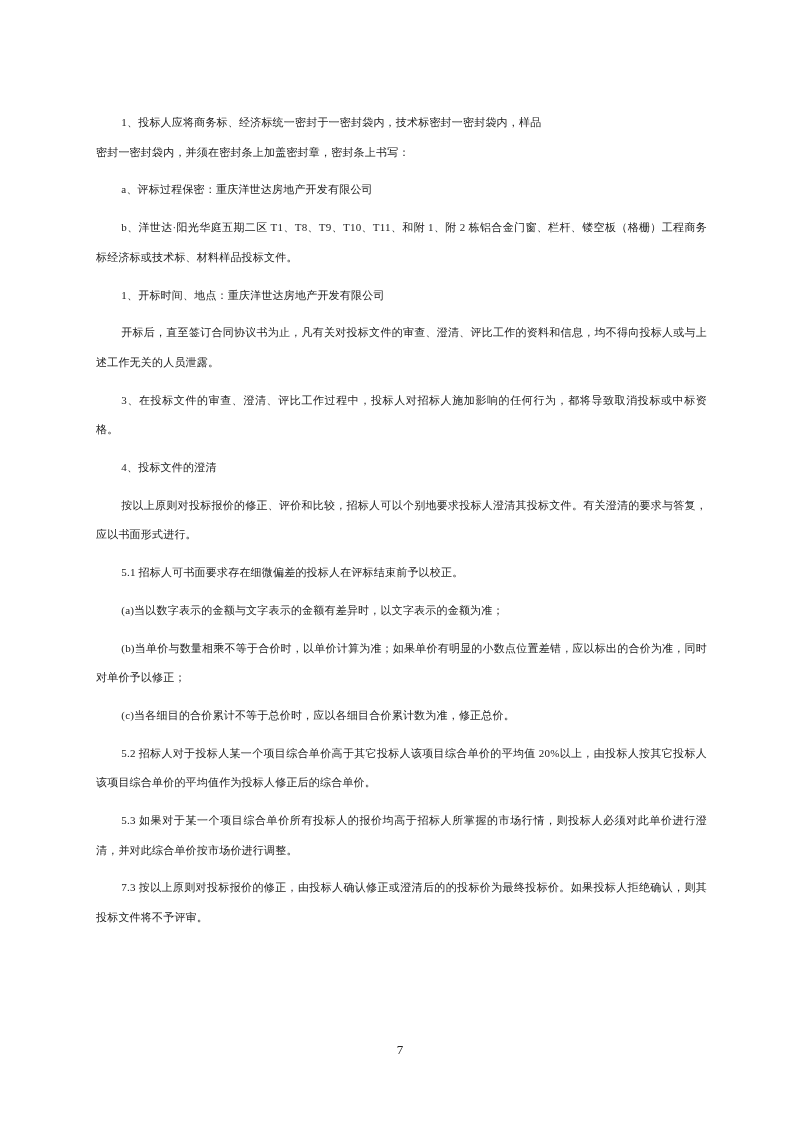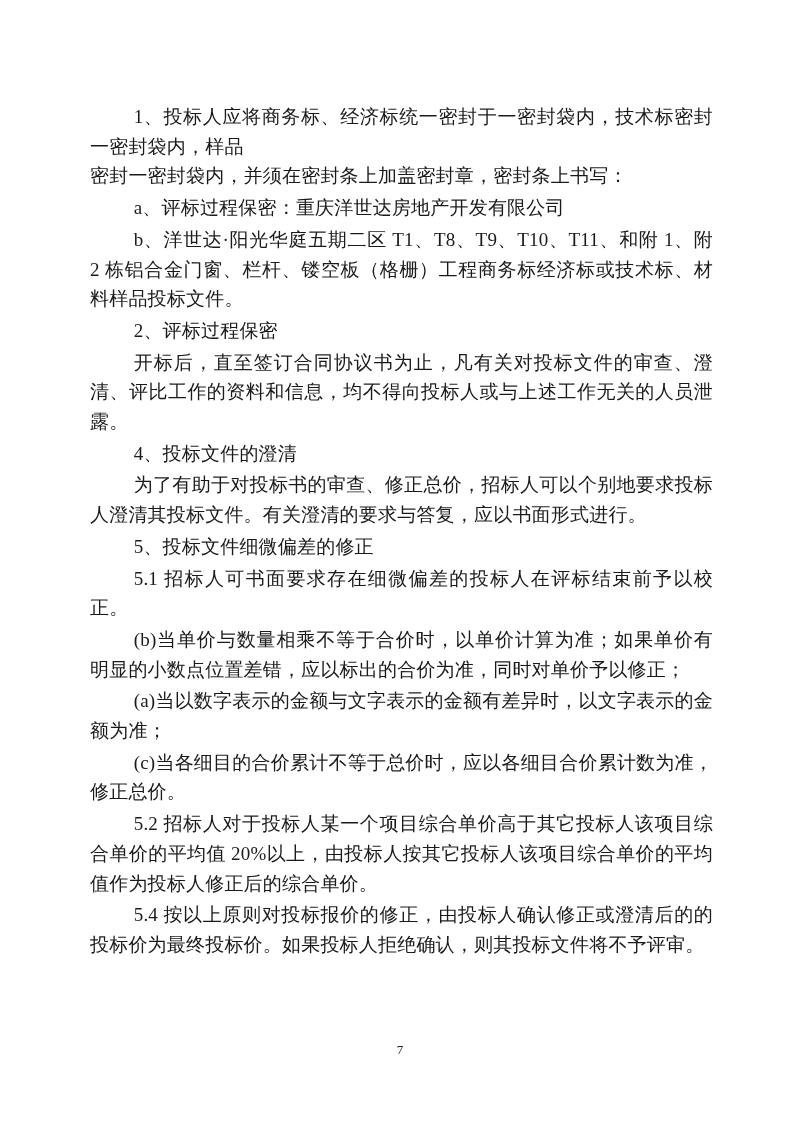--- a/index.html
+++ b/index.html
@@ -16,22 +16,22 @@
     font-family: "Liberation Serif", "DejaVu Serif", serif;
     overflow: hidden;
   }
   .content {
     position: absolute;
     left: 88px;
     top: 100px;
     width: 627px;
   }
   .para {
-    margin: 2px;
-    font-size: 19px;
+    margin: 8px;
+    font-size: 11px;
     line-height: 29.7px;
     text-align: justify;
     white-space: pre-wrap;
     text-indent: 2.3em;
     letter-spacing: 0.2px;
     font-family: Liberation Serif, serif;
   }
   .bold {
     font-weight: bold;
   }
@@ -51,26 +51,27 @@
 </style>
 </head>
 <body>
 
 <div class="page">
   <div class="content">
     <p class="para">1、投标人应将商务标、经济标统一密封于一密封袋内，技术标密封一密封袋内，样品
 密封一密封袋内，并须在密封条上加盖密封章，密封条上书写：</p>
     <p class="para">a、评标过程保密：重庆洋世达房地产开发有限公司</p>
     <p class="para">b、洋世达·阳光华庭五期二区 T1、T8、T9、T10、T11、和附 1、附 2 栋铝合金门窗、栏杆、镂空板（格栅）工程商务标经济标或技术标、材料样品投标文件。</p>
-    <p class="para">2、评标过程保密</p>
+    <p class="para">1、开标时间、地点：重庆洋世达房地产开发有限公司</p>
     <p class="para">开标后，直至签订合同协议书为止，凡有关对投标文件的审查、澄清、评比工作的资料和信息，均不得向投标人或与上述工作无关的人员泄露。</p>
+    <p class="para">3、在投标文件的审查、澄清、评比工作过程中，投标人对招标人施加影响的任何行为，都将导致取消投标或中标资格。</p>
     <p class="para">4、投标文件的澄清</p>
-    <p class="para">为了有助于对投标书的审查、修正总价，招标人可以个别地要求投标人澄清其投标文件。有关澄清的要求与答复，应以书面形式进行。</p>
-    <p class="para">5、投标文件细微偏差的修正</p>
+    <p class="para">按以上原则对投标报价的修正、评价和比较，招标人可以个别地要求投标人澄清其投标文件。有关澄清的要求与答复，应以书面形式进行。</p>
     <p class="para">5.1 招标人可书面要求存在细微偏差的投标人在评标结束前予以校正。</p>
+    <p class="para">(a)当以数字表示的金额与文字表示的金额有差异时，以文字表示的金额为准；</p>
     <p class="para">(b)当单价与数量相乘不等于合价时，以单价计算为准；如果单价有明显的小数点位置差错，应以标出的合价为准，同时对单价予以修正；</p>
-    <p class="para">(a)当以数字表示的金额与文字表示的金额有差异时，以文字表示的金额为准；</p>
     <p class="para">(c)当各细目的合价累计不等于总价时，应以各细目合价累计数为准，修正总价。</p>
     <p class="para">5.2 招标人对于投标人某一个项目综合单价高于其它投标人该项目综合单价的平均值 20%以上，由投标人按其它投标人该项目综合单价的平均值作为投标人修正后的综合单价。</p>
-    <p class="para">5.4 按以上原则对投标报价的修正，由投标人确认修正或澄清后的的投标价为最终投标价。如果投标人拒绝确认，则其投标文件将不予评审。</p>
+    <p class="para">5.3 如果对于某一个项目综合单价所有投标人的报价均高于招标人所掌握的市场行情，则投标人必须对此单价进行澄清，并对此综合单价按市场价进行调整。</p>
+    <p class="para">7.3 按以上原则对投标报价的修正，由投标人确认修正或澄清后的的投标价为最终投标价。如果投标人拒绝确认，则其投标文件将不予评审。</p>
   </div>
   <div class="footer">7</div>
 </div>
 
 </body></html>

